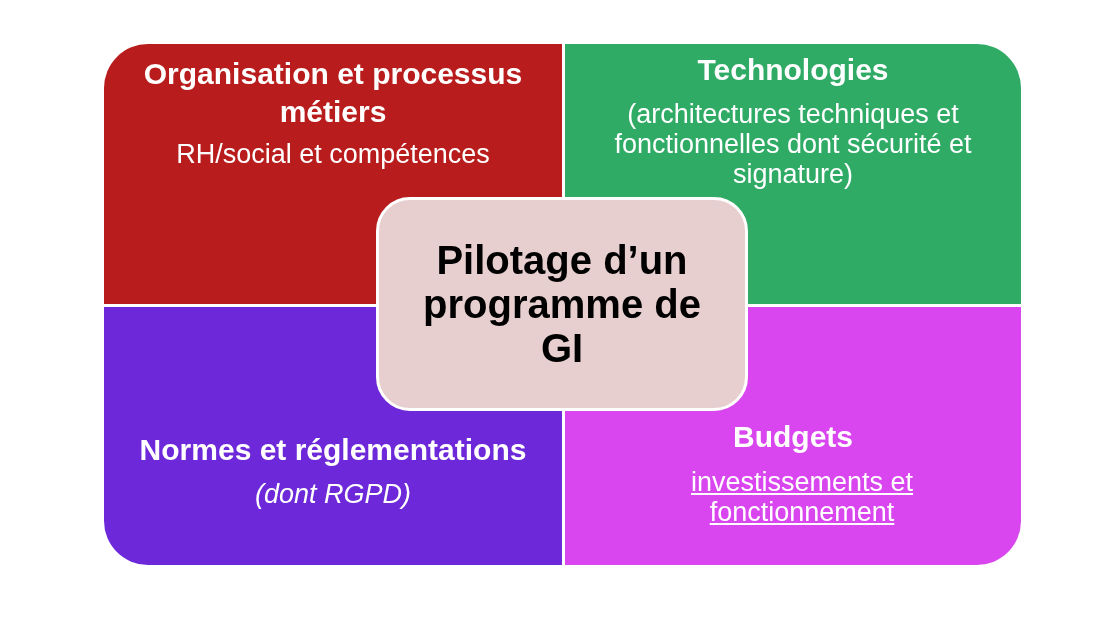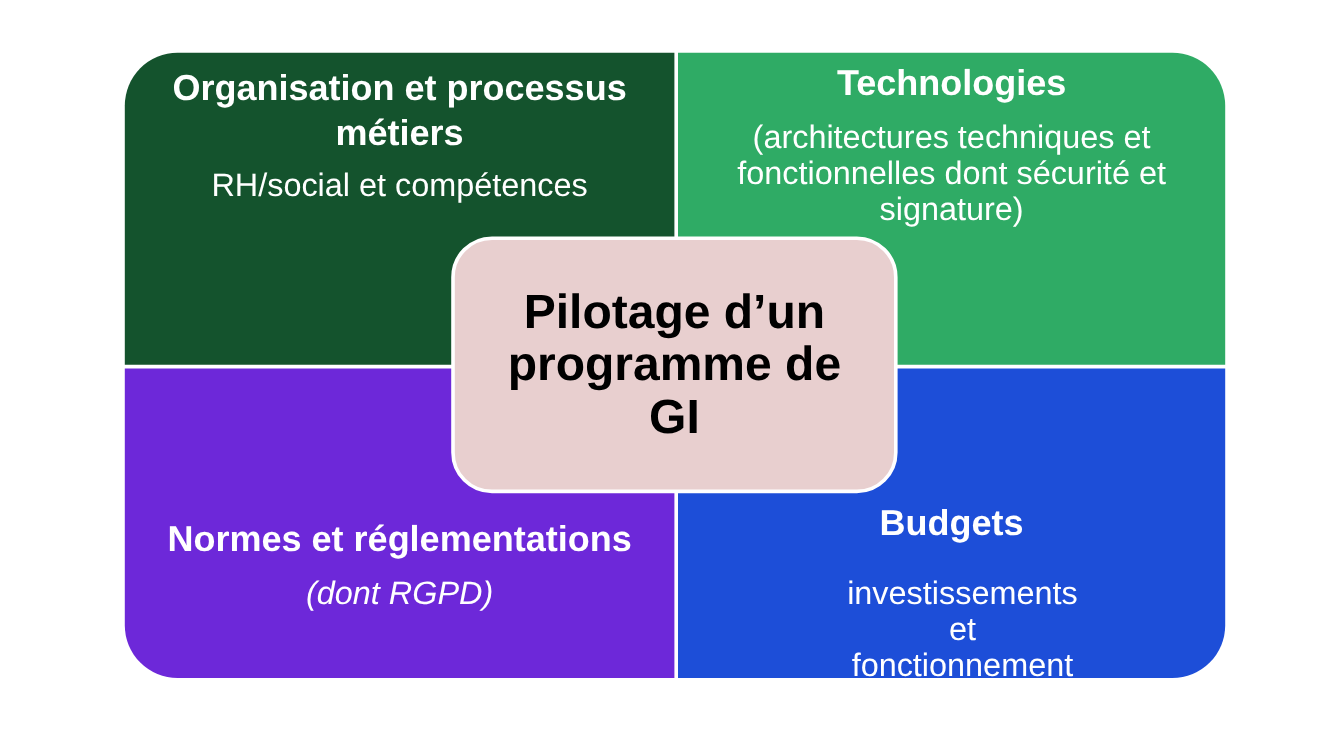--- a/index.html
+++ b/index.html
@@ -10,44 +10,44 @@
   .q-bl { left:104px; top:307px; width:458px; height:258px; border-bottom-left-radius:44px; }
   .q-br { left:565px; top:307px; width:456px; height:258px; border-bottom-right-radius:44px; }
   .title { font-weight:bold; font-size:30px; line-height:38px; }
   .sub { font-size:27px; line-height:30px; margin-top:8px; }
   .q-tl .title { padding-top:11px; }
   .q-tr .title { padding-top:7px; }
   .q-tr .sub { margin-top:10px; }
   .q-bl .title { position:absolute; left:0; right:0; top:124px; }
   .q-bl .sub { position:absolute; left:0; right:0; top:172px; margin:0;font-style:italic; }
   .q-br .title { position:absolute; left:0; right:0; top:111px; }
-  .q-br .sub { position:absolute; left:18px; right:0; top:160px; margin:12px; }
+  .q-br .sub { position:absolute; left:18px; right:0; top:160px; margin:0;text-decoration:underline; }
   .center { position:absolute; left:376px; top:197px; width:372px; height:214px; box-sizing:border-box;
     background:#e8cfcf; border:3px solid #ffffff; border-radius:34px;
     display:flex; align-items:center; justify-content:center; text-align:center; }
   .center-text { font-weight:bold; font-size:40px; line-height:44px; color:#000; width:320px; }
 </style>
 </head>
 <body>
 
-<div class="quad q-tl" style="background:#14532d;">
+<div class="quad q-tl" style="background:#b91c1c;">
   <div class="title">Organisation et processus métiers</div>
   <div class="sub">RH/social et compétences</div>
 </div>
 
 <div class="quad q-tr" style="background:#2fab65;">
   <div class="title">Technologies</div>
   <div class="sub" style="padding:0 40px;">(architectures techniques et fonctionnelles dont sécurité et signature)</div>
 </div>
 
 <div class="quad q-bl" style="background:#6d28d9;">
   <div class="title">Normes et réglementations</div>
   <div class="sub">(dont RGPD)</div>
 </div>
 
-<div class="quad q-br" style="background:#1d4ed8;">
+<div class="quad q-br" style="background:#d946ef;">
   <div class="title">Budgets</div>
   <div class="sub" style="padding:0 100px;">investissements et fonctionnement</div>
 </div>
 
 <div class="center">
   <div class="center-text">Pilotage d’un programme de GI</div>
 </div>
 
 </body></html>

